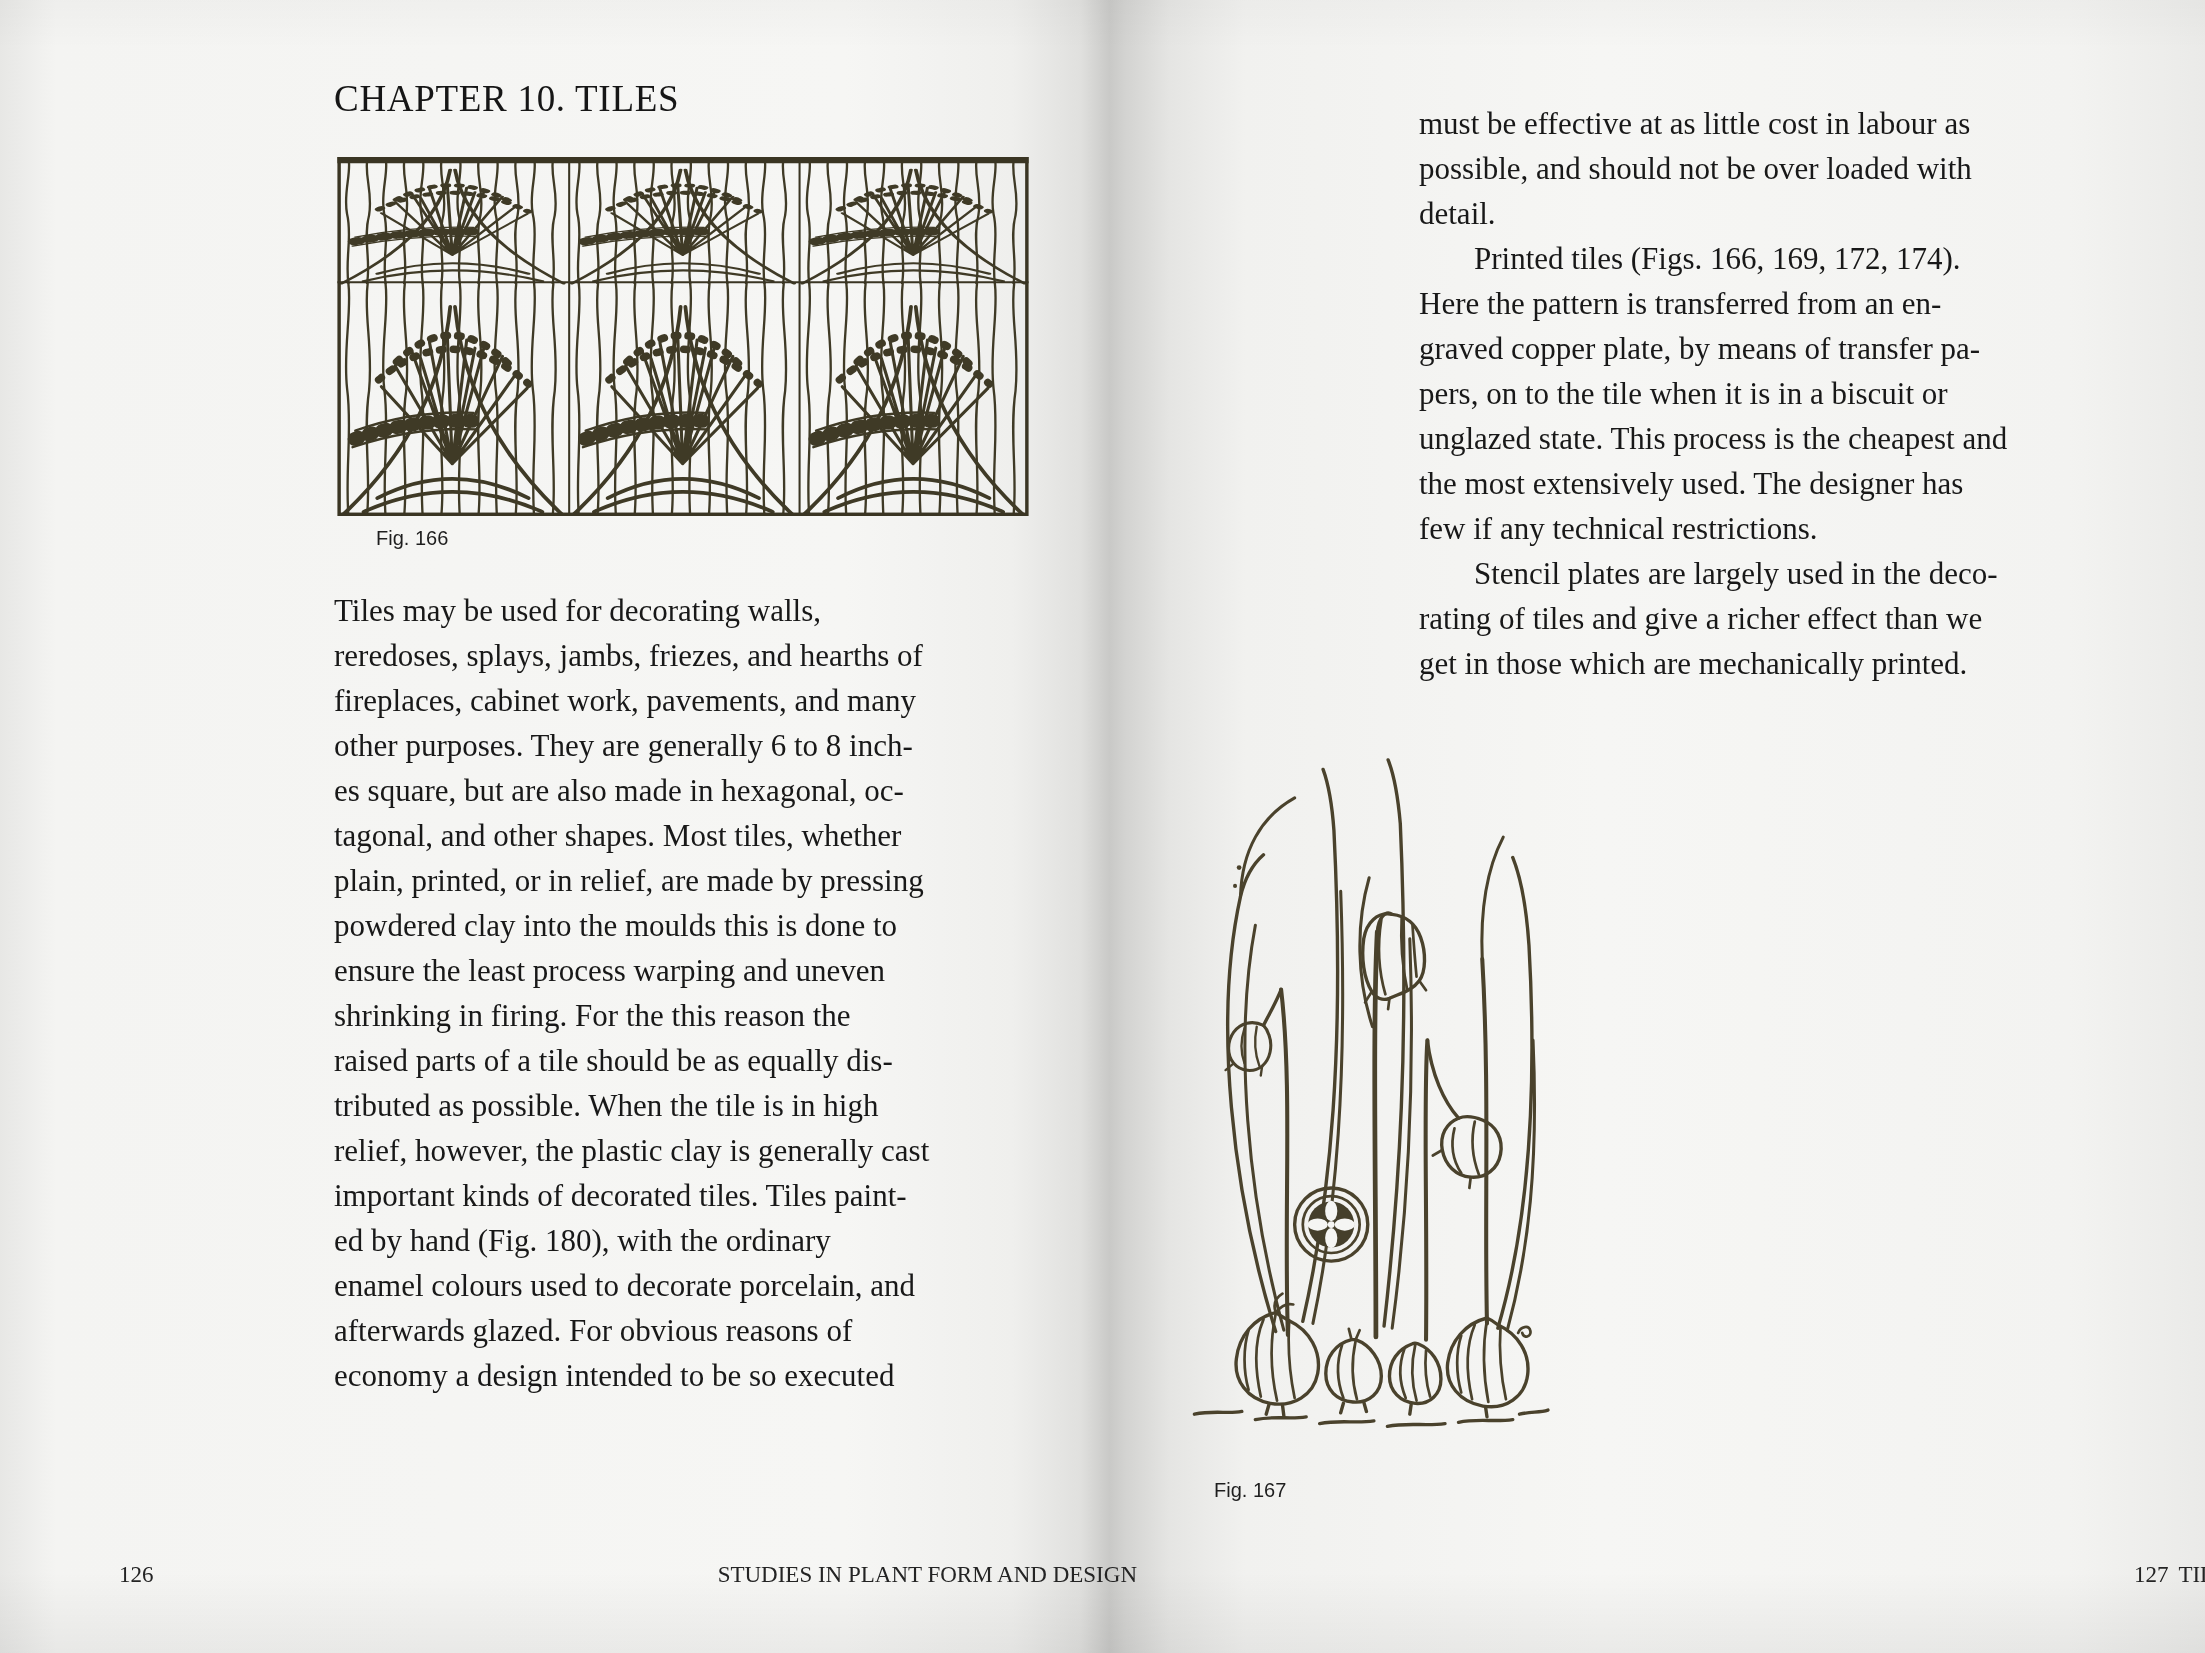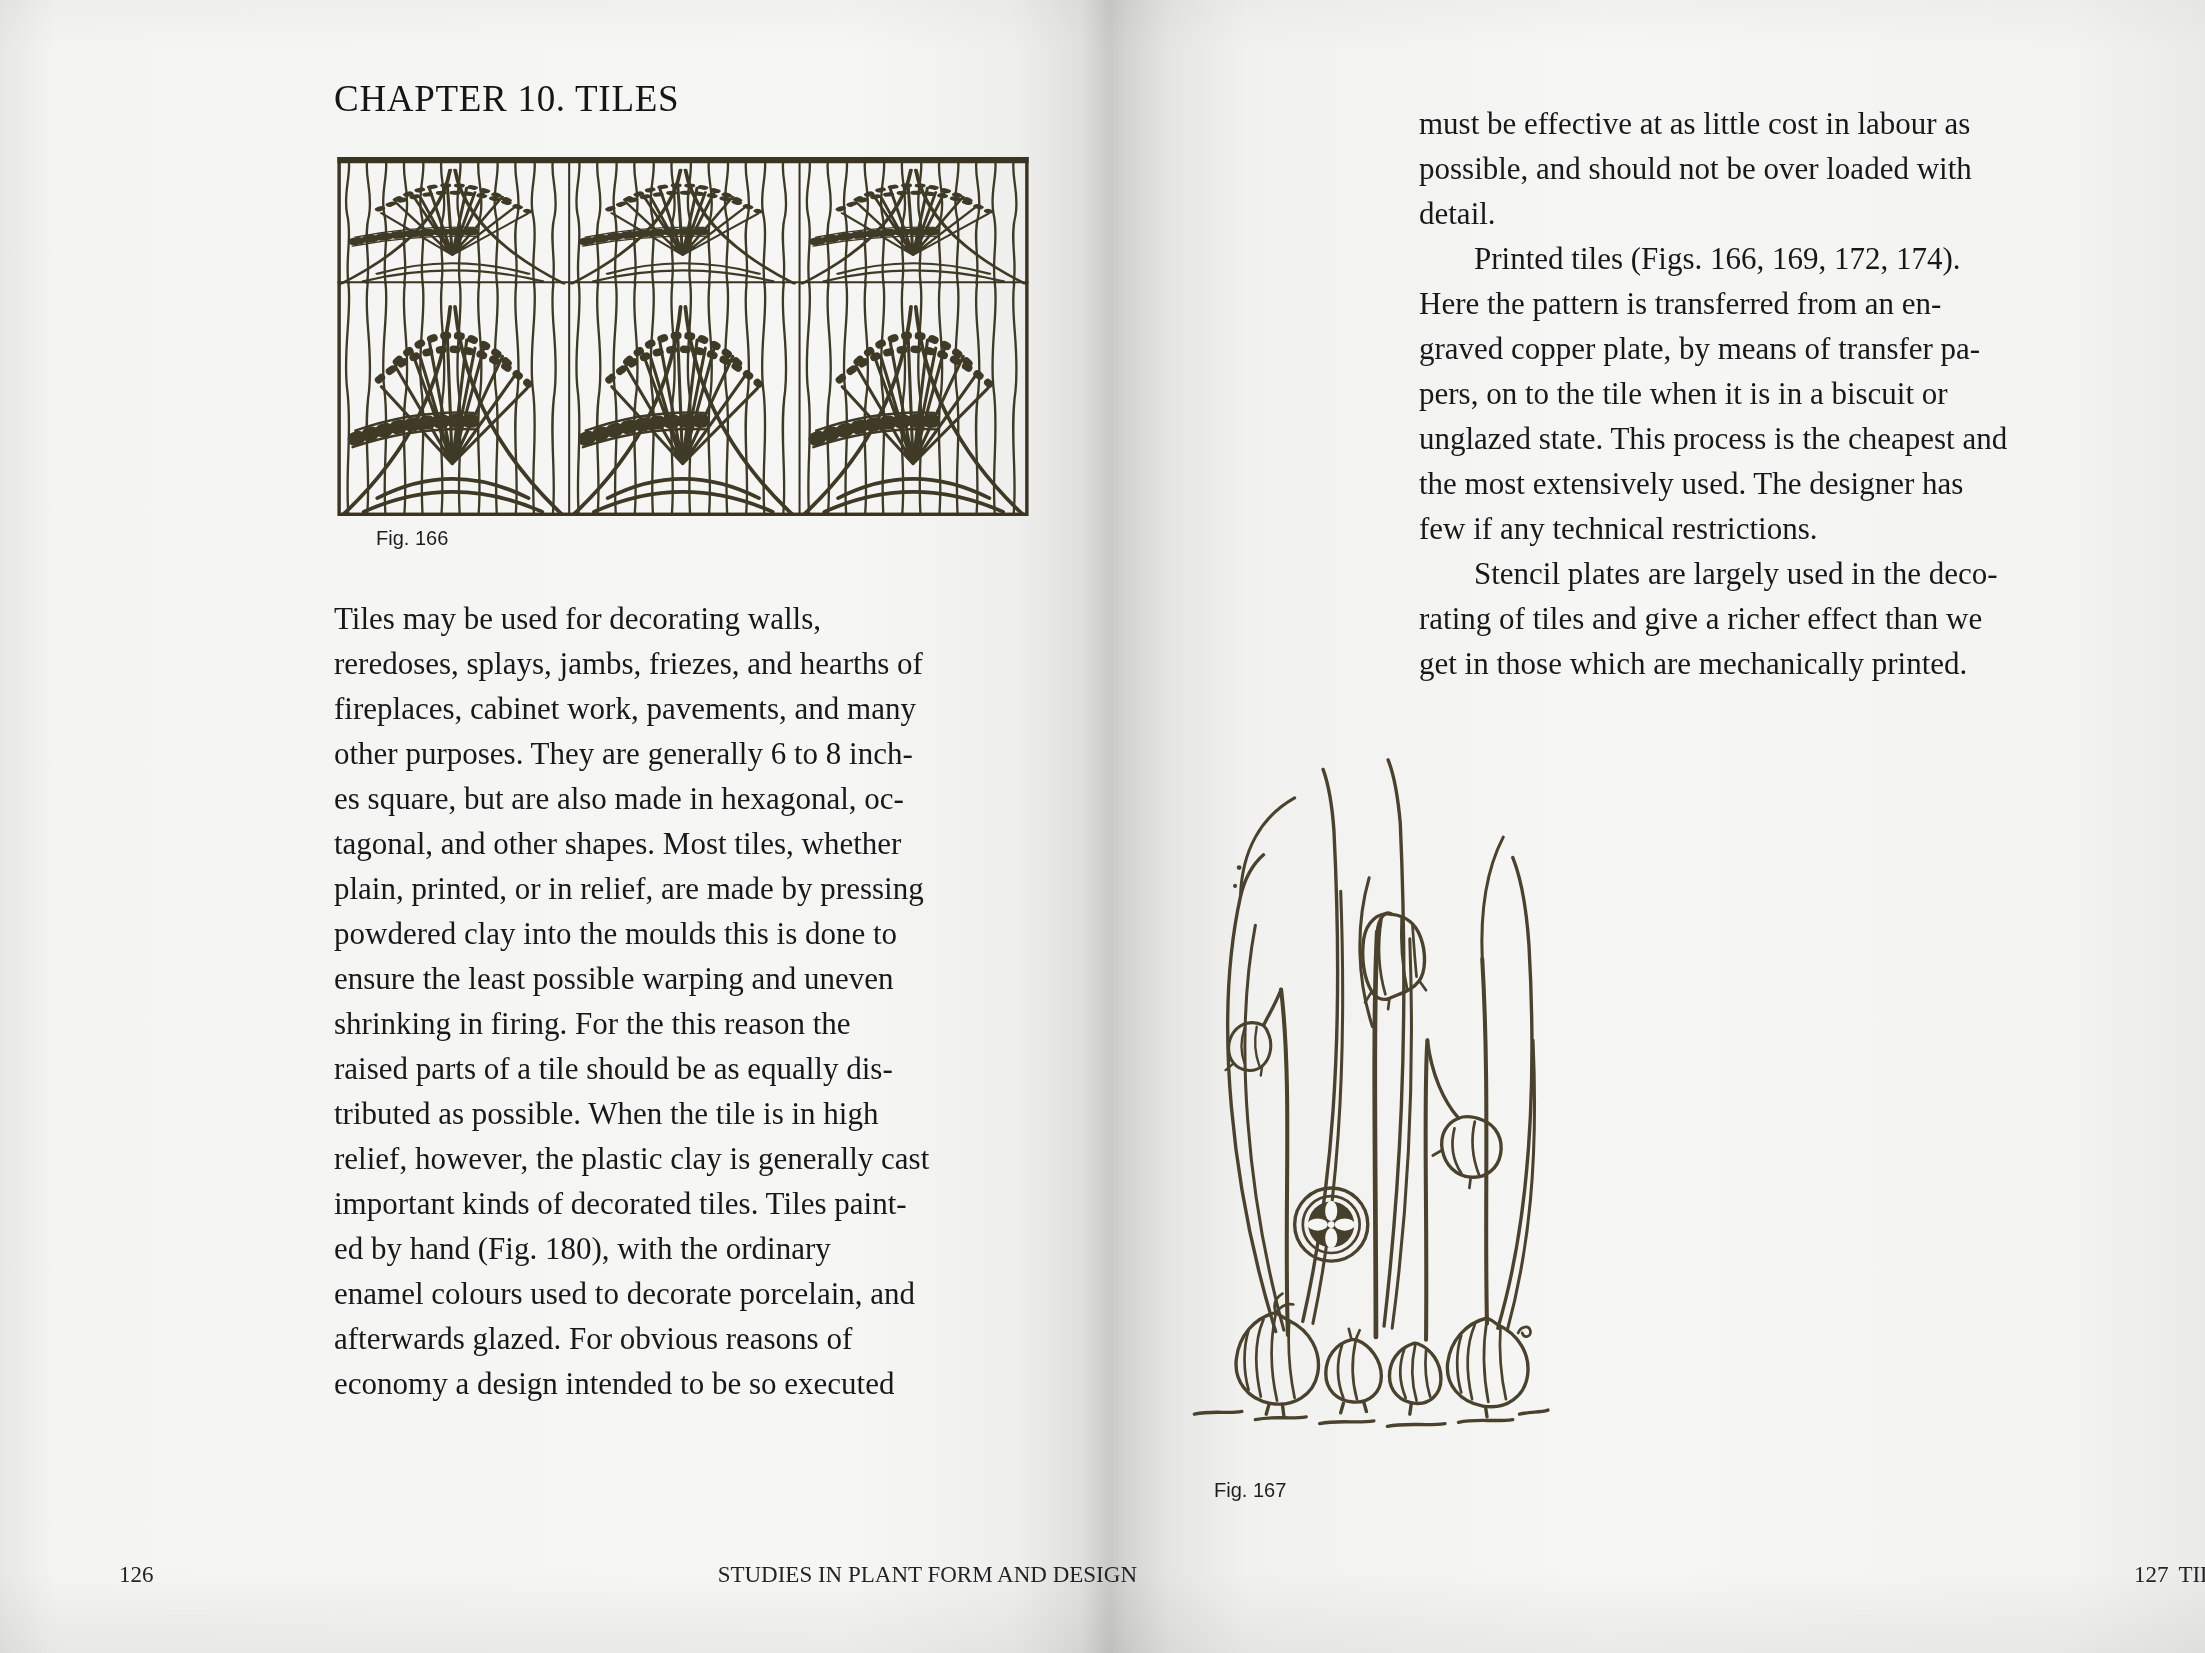--- a/index.html
+++ b/index.html
@@ -32,21 +32,21 @@
     position:absolute;
     font-family:"Liberation Sans", sans-serif;
     font-size:20px;color:#1e1e1e;white-space:nowrap;
   }
   .cap166{left:376px;top:527px;}
   .cap167{left:112px;top:1479px;}
 
   .body-block{position:absolute;font-size:31px;line-height:45px;color:#181818;}
   .body-block .ln{white-space:nowrap;}
   .body-block .ln.indent{padding-left:55px;}
-  .left-body{left:334px;top:588px;width:730px;margin-top:8px;}
+  .left-body{left:334px;top:588px;width:730px;}
   .right-body{left:317px;top:101px;width:709px;}
 
   .footer-text{
     position:absolute;top:1562px;
     font-size:23px;color:#242424;white-space:nowrap;margin-left:35px;
   }
   .running-title{left:0;width:100%;text-align:right;}
   .pagenum-left{left:84px;}
   .pagenum-right{left:997px;}
 </style>
@@ -108,21 +108,21 @@
 
     <div class="body-block left-body">
       <div class="ln">Tiles may be used for decorating walls,</div>
       <div class="ln">reredoses, splays, jambs, friezes, and hearths of</div>
       <div class="ln">fireplaces, cabinet work, pavements, and many</div>
       <div class="ln">other purposes. They are generally 6 to 8 inch-</div>
       <div class="ln">es square, but are also made in hexagonal, oc-</div>
       <div class="ln">tagonal, and other shapes. Most tiles, whether</div>
       <div class="ln">plain, printed, or in relief, are made by pressing</div>
       <div class="ln">powdered clay into the moulds this is done to</div>
-      <div class="ln">ensure the least possible warping and uneven</div>
+      <div class="ln">ensure the least process warping and uneven</div>
       <div class="ln">shrinking in firing. For the this reason the</div>
       <div class="ln">raised parts of a tile should be as equally dis-</div>
       <div class="ln">tributed as possible. When the tile is in high</div>
       <div class="ln">relief, however, the plastic clay is generally cast</div>
       <div class="ln">important kinds of decorated tiles. Tiles paint-</div>
       <div class="ln">ed by hand (Fig. 180), with the ordinary</div>
       <div class="ln">enamel colours used to decorate porcelain, and</div>
       <div class="ln">afterwards glazed. For obvious reasons of</div>
       <div class="ln">economy a design intended to be so executed</div>
     </div>

